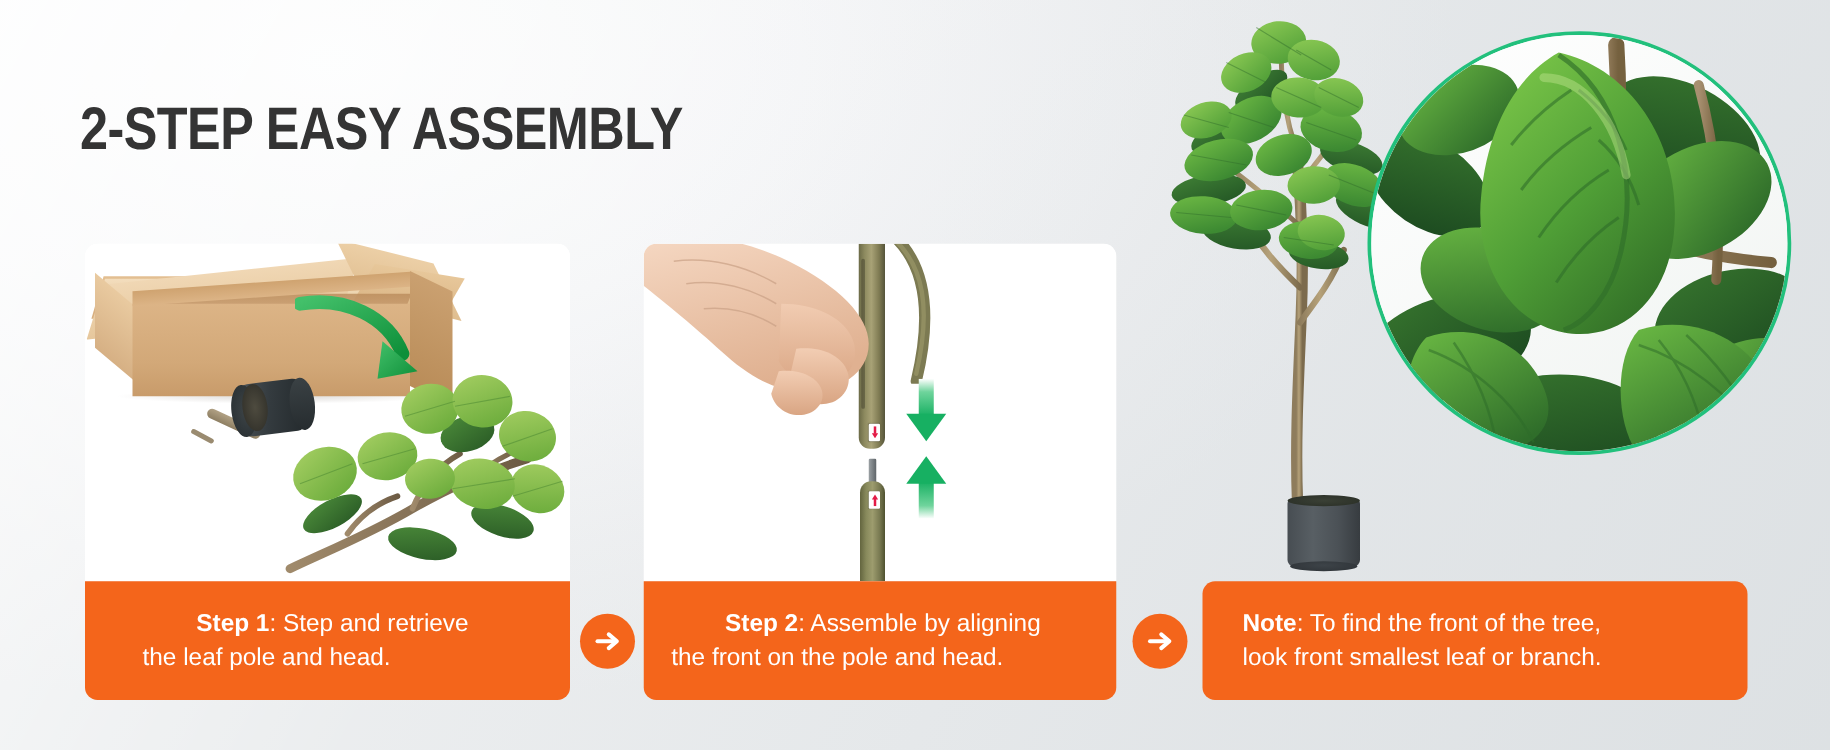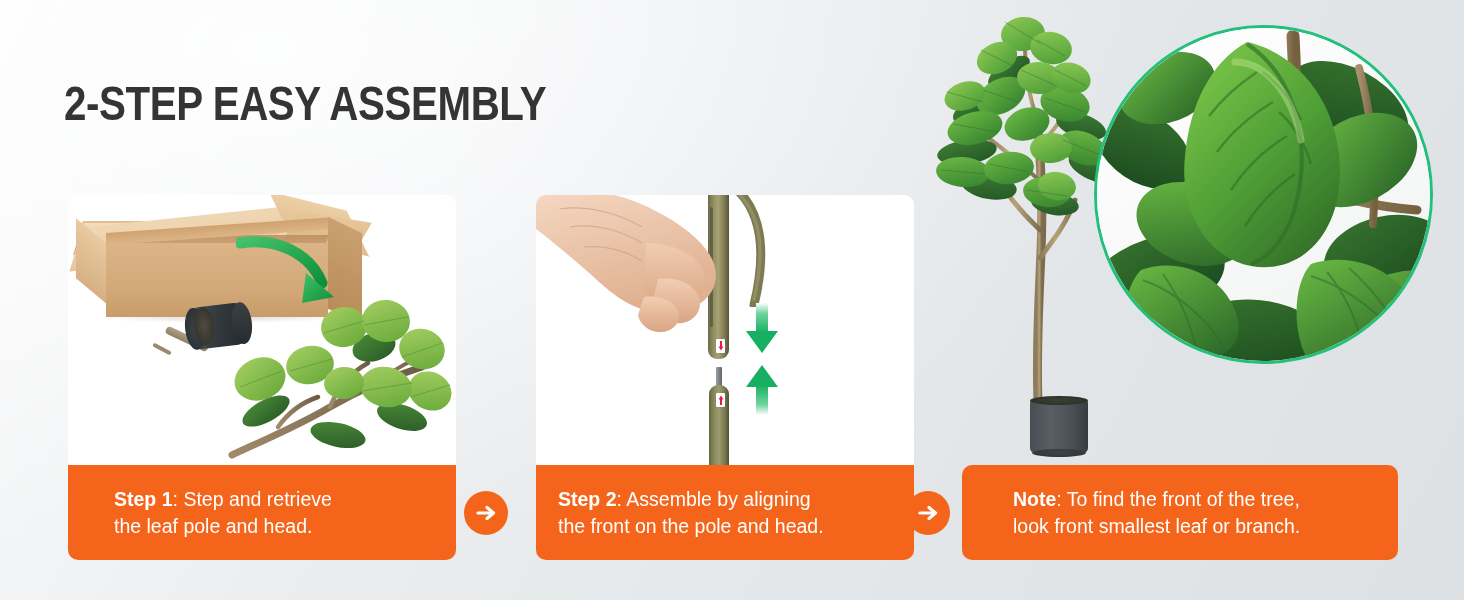--- a/index.html
+++ b/index.html
@@ -44,36 +44,36 @@
     background:#F4651B;
     border-radius:0 0 10px 10px;
     color:#fff;
     box-sizing:border-box;
     display:flex;align-items:center;
   }
   .caption .ctext{
     font-size:19.5px;line-height:27px;font-weight:400;
     padding:0 0 0 46px;
   }
-  .caption .ctext b{font-weight:700;}
+  .caption .ctext b{font-weight:700;margin-left:43px;}
 
   #card1{left:68px;top:195px;width:388px;height:365px;}
   #card1 .photo{width:388px;height:270px;}
   #card1 .caption{top:270px;width:388px;height:95px;}
 
-  #card2{left:536px;top:195px;width:378px;height:365px;}
+  #card2{left:515px;top:195px;width:378px;height:365px;}
   #card2 .photo{width:378px;height:270px;}
   #card2 .caption{top:270px;width:378px;height:95px;}
   #card2 .ctext{padding-left:22px;}
 
   
   #noteCard{position:absolute;left:962px;top:465px;width:436px;height:95px;
     background:#F4651B;border-radius:10px;color:#fff;
     display:flex;align-items:center;box-sizing:border-box;}
-  #noteCard .ctext{font-size:19.5px;line-height:27px;padding-left:51px;}
+  #noteCard .ctext{font-size:19.5px;line-height:27px;padding-left:32px;}
   #noteCard .ctext b{font-weight:700;}
 
   
   .conn{
     position:absolute;width:44px;height:44px;border-radius:50%;
     background:#F4651B;
     display:flex;align-items:center;justify-content:center;
   }
   #conn1{left:464px;top:491px;}
   #conn2{left:906px;top:491px;}

